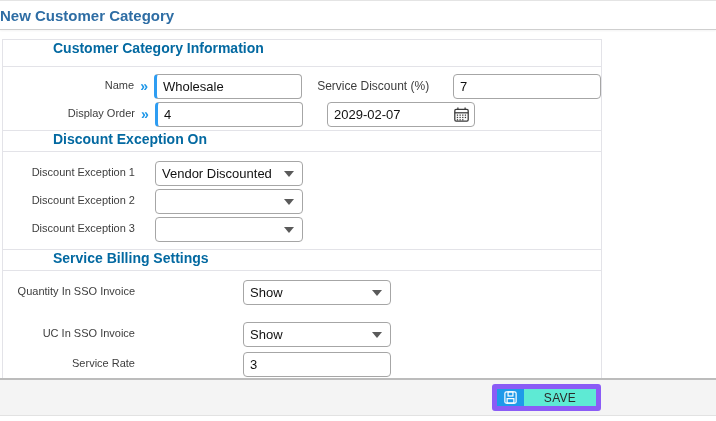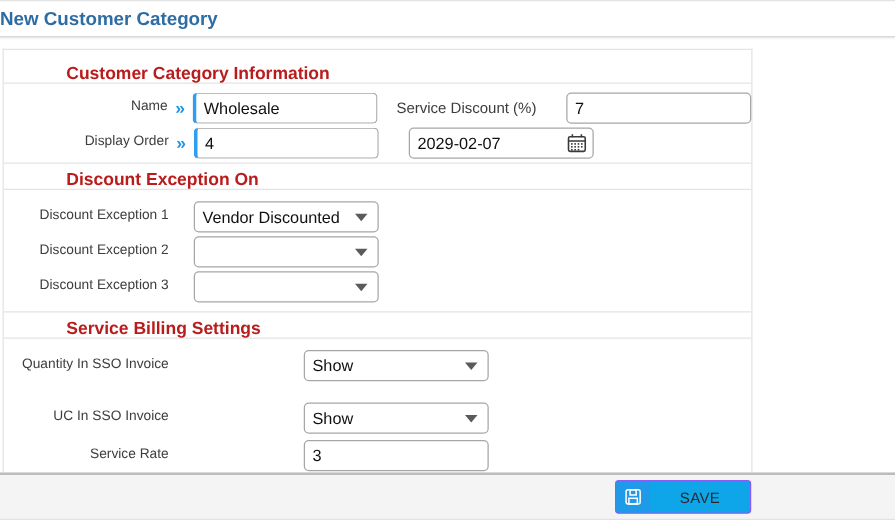--- a/index.html
+++ b/index.html
@@ -23,24 +23,24 @@
   }
   .panel {
     margin: 9px 0 0 2px;
     width: 600px;
     box-sizing: border-box;
     border: 1px solid #e3e3e8;
     border-bottom: none;
     background: #fff;
   }
   .section-head {
-    display: flex; align-items: flex-end;
+    display: flex; align-items: flex-start;
     padding-left: 50px;
     border-bottom: 1px solid #e3e3e8;
-    font-size: 14px; font-weight: 700; color: #b91c1c;
+    font-size: 14px; font-weight: 700; color: #0369a1;
   }
   .sh-first { height: 26px; }
   .sh-next  { height: 20px; border-top: 1px solid #e3e3e8; }
 
   .fields-info { padding: 5px 0 2px; }
   .fields-dd   { padding: 8px 0 5px; }
   .fields-svc  { padding: 8px 0 1px; }
 
   .row { display: flex; align-items: center; height: 28px; }
   .fields-dd .row  { height: 26px; margin-bottom: 2px; }
@@ -98,22 +98,22 @@
     border-top: 2px solid #bcbcbc;
     border-bottom: 1px solid #e2e2e2;
     background: #f4f4f4;
     height: 35px;
     display: flex; align-items: center; justify-content: flex-end;
     padding-right: 115px;
     box-sizing: content-box;
   }
   .save-btn {
     height: 27px; width: 109px; box-sizing: border-box;
-    border: 1px solid #8b5cf6; border-radius: 3px;
-    background: #0ea5e9;
+    border: 5px solid #8b5cf6; border-radius: 3px;
+    background: #5eead4;
     display: flex; align-items: stretch;
     overflow: hidden; cursor: pointer; padding: 0;
     font-family: inherit;
   }
   .save-icon-cell {
     width: 27px; background: #1e9ae9;
     display: flex; align-items: center; justify-content: center;
   }
   .save-label {
     flex: 1; display: flex; align-items: center; justify-content: center;

